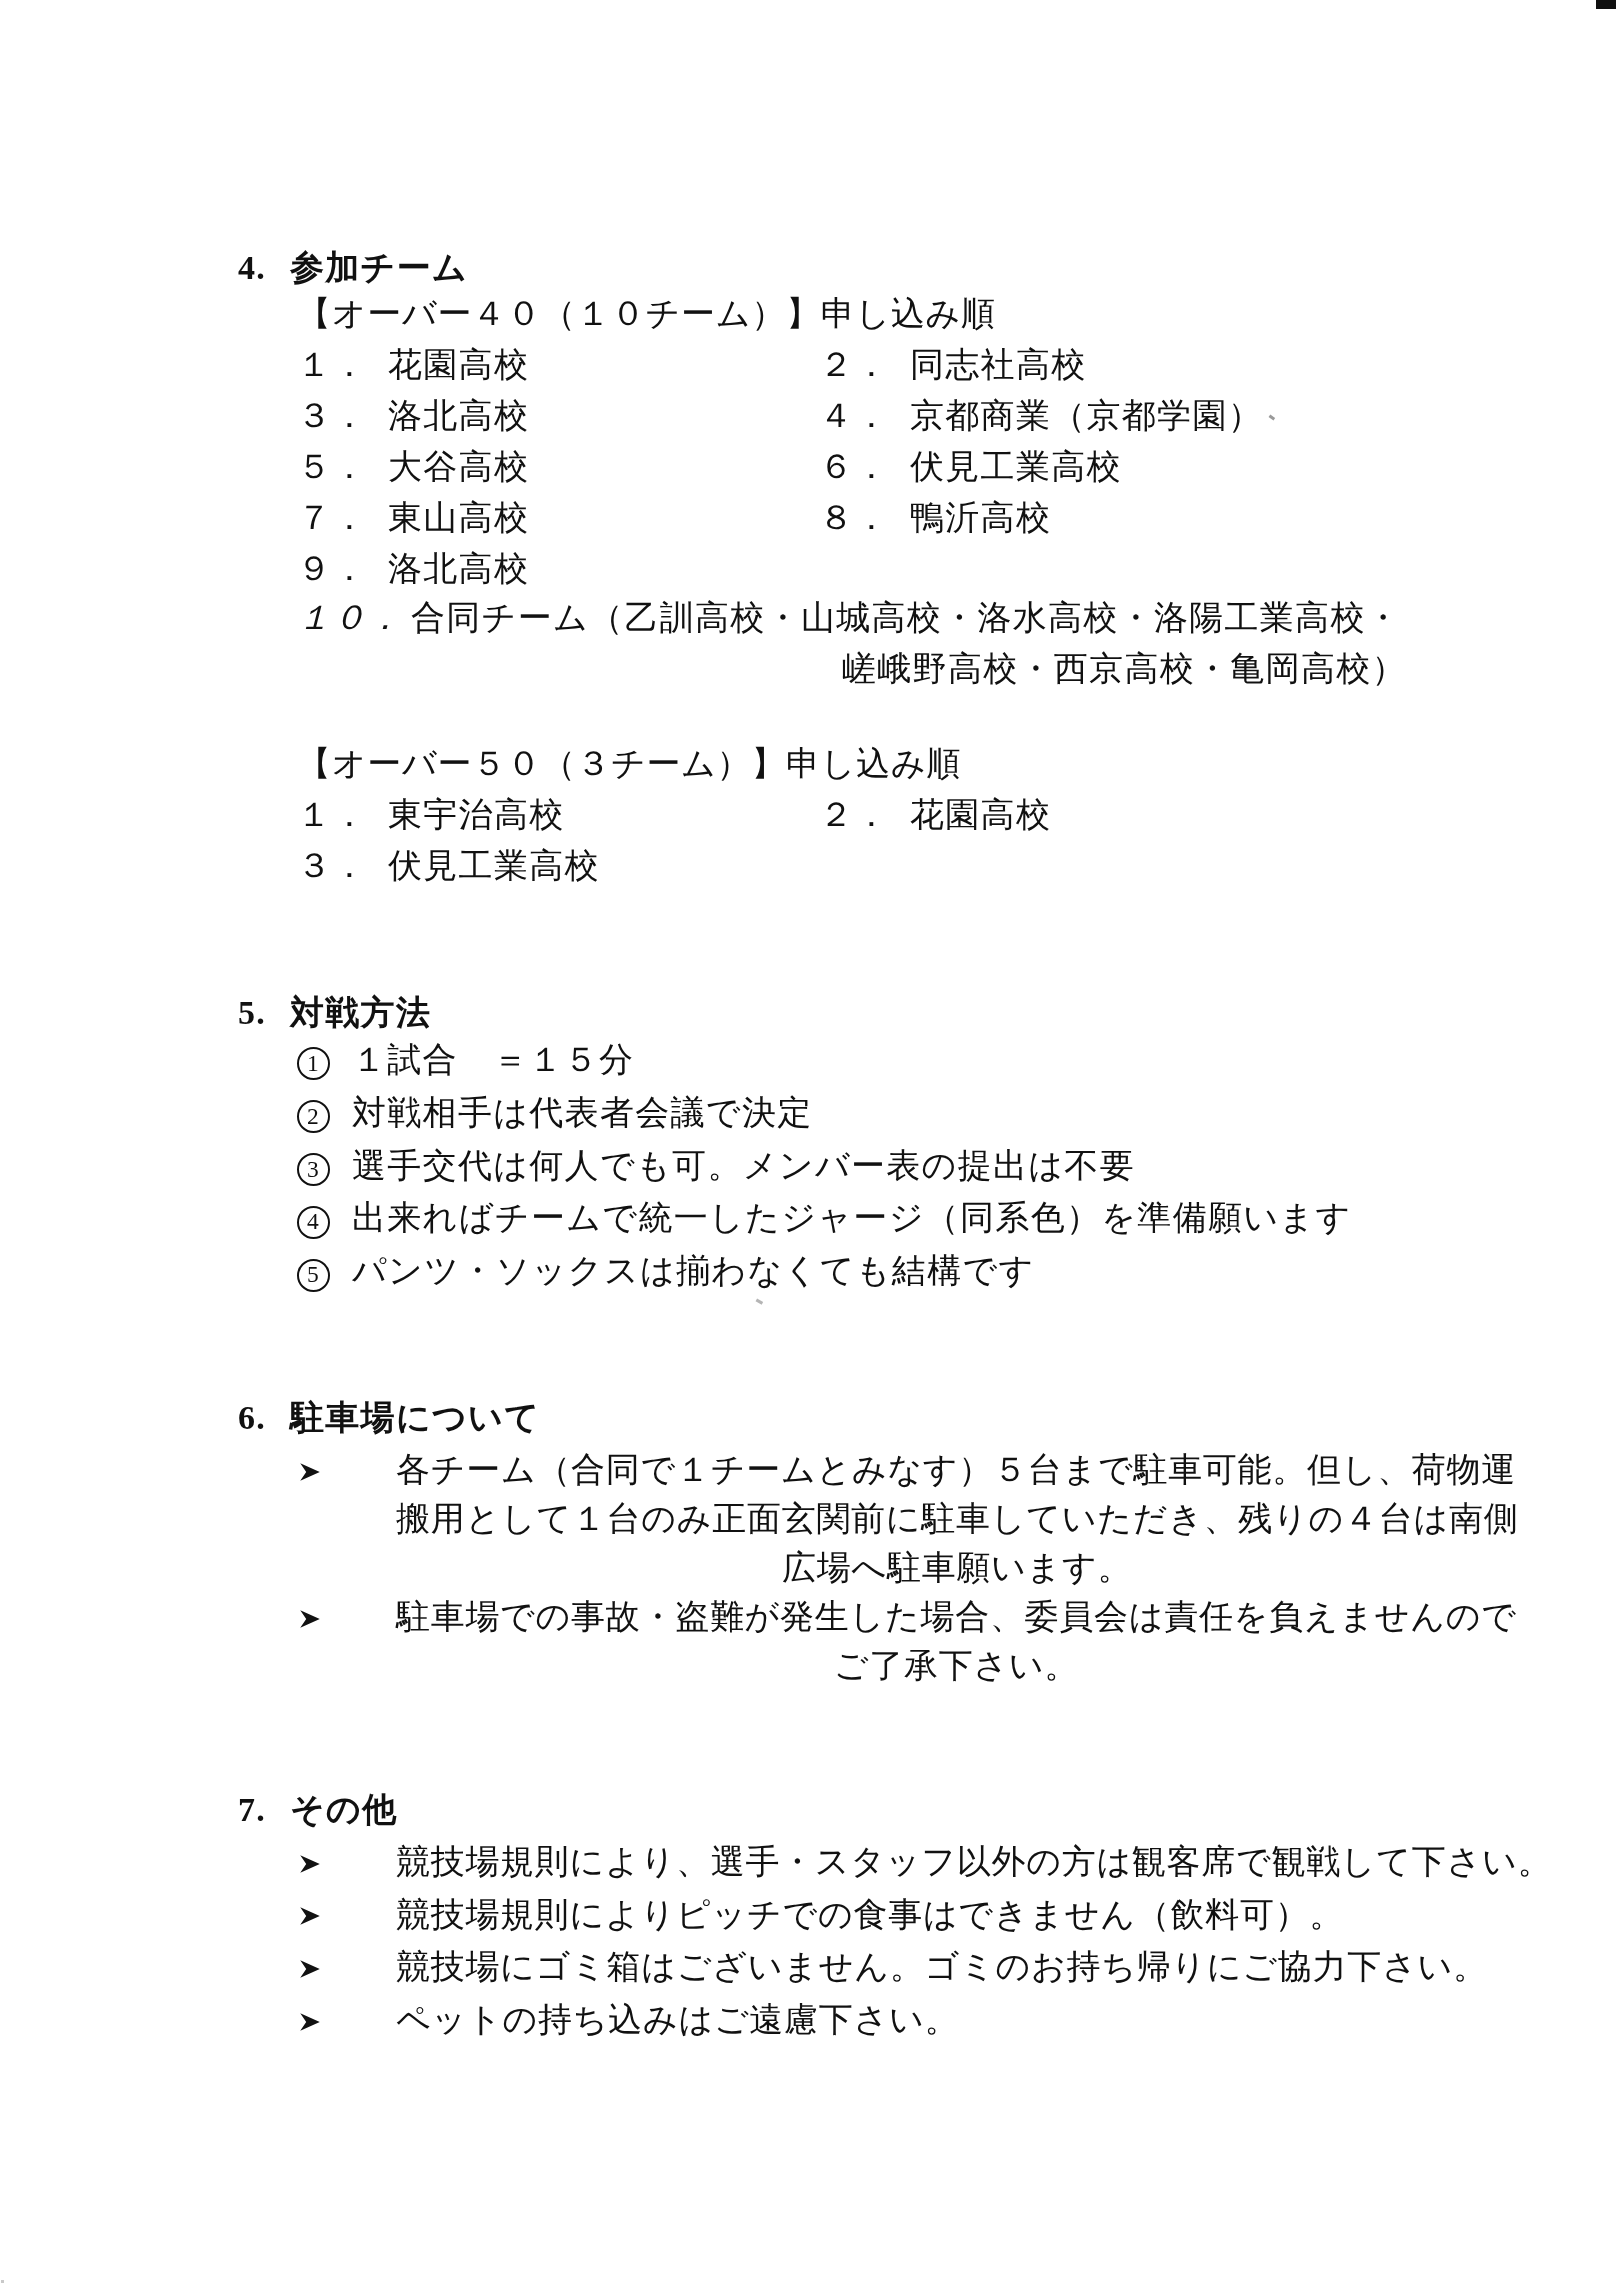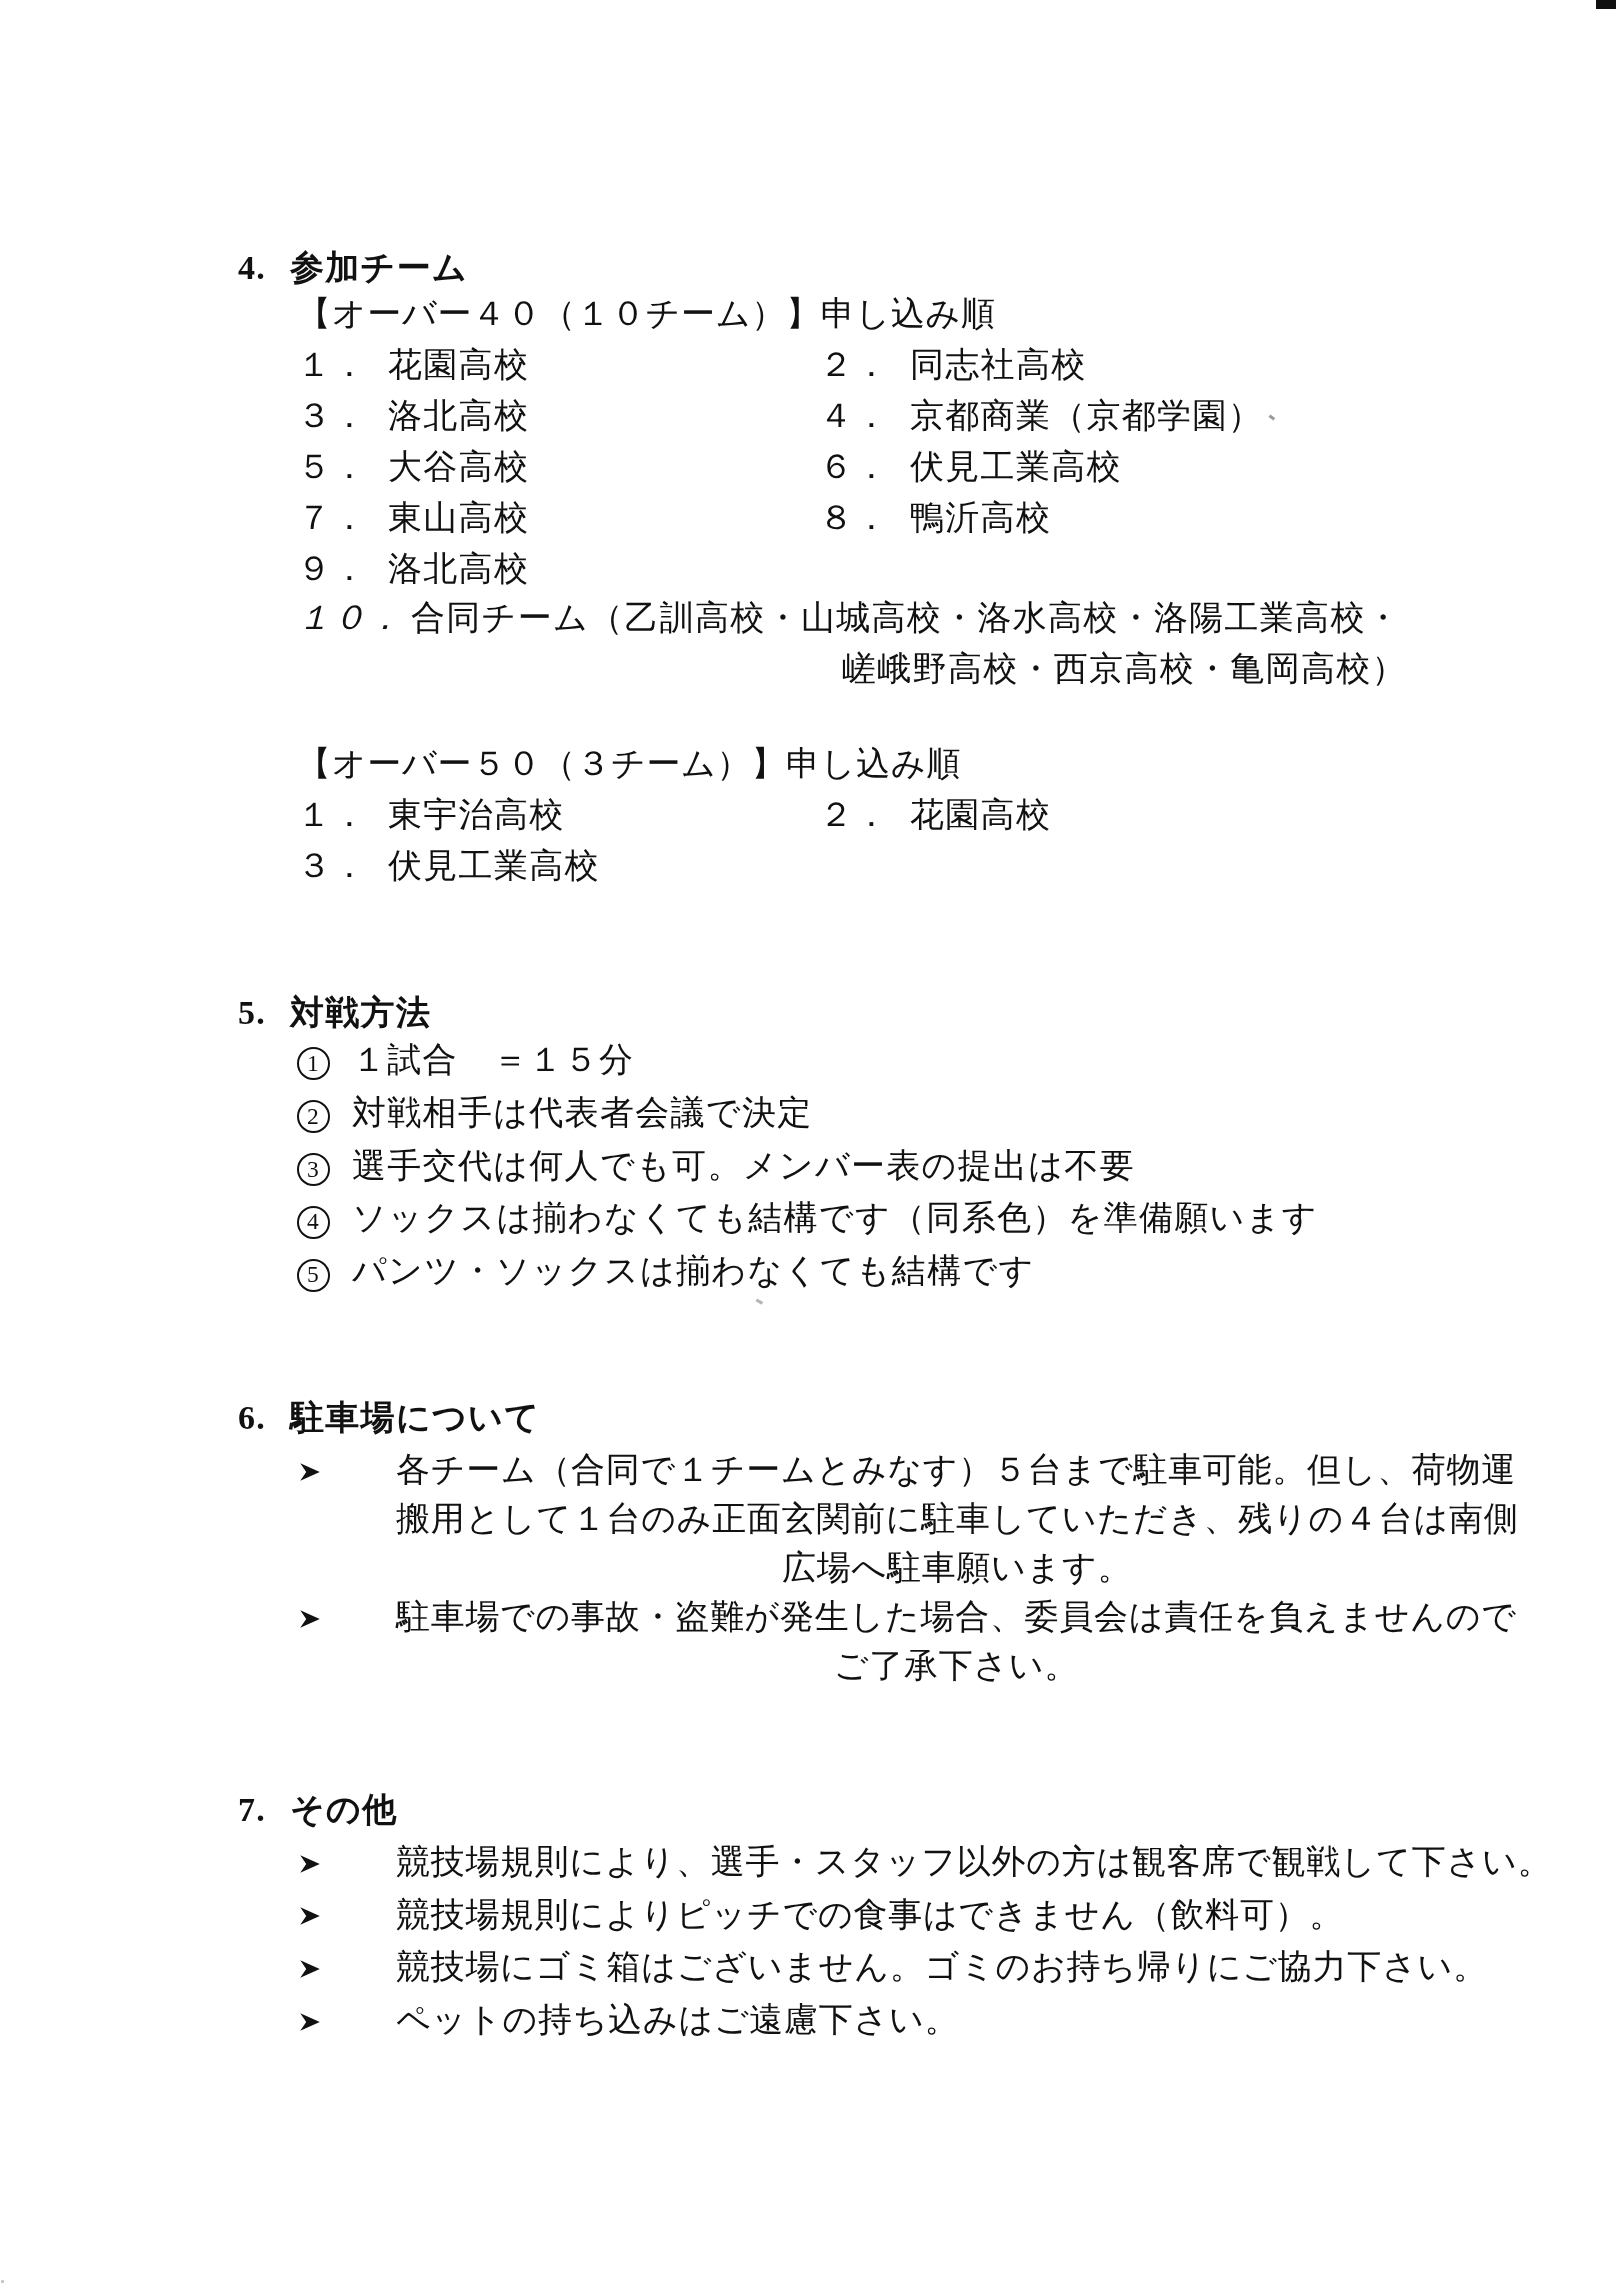--- a/index.html
+++ b/index.html
@@ -173,21 +173,21 @@
       <div class="c-item">
         <span class="c-marker-cell"><span class="circ">2</span></span>
         <span>対戦相手は代表者会議で決定</span>
       </div>
       <div class="c-item">
         <span class="c-marker-cell"><span class="circ">3</span></span>
         <span>選手交代は何人でも可。メンバー表の提出は不要</span>
       </div>
       <div class="c-item">
         <span class="c-marker-cell"><span class="circ">4</span></span>
-        <span>ソックスは揃わなくても結構です（同系色）を準備願います</span>
+        <span>出来ればチームで統一したジャージ（同系色）を準備願います</span>
       </div>
       <div class="c-item">
         <span class="c-marker-cell"><span class="circ">5</span></span>
         <span>パンツ・ソックスは揃わなくても結構です</span>
       </div>
     </div>
 
     <div class="sec-header sec-gap-6">
       <span class="num">6.</span>
       <span>駐車場について</span>

